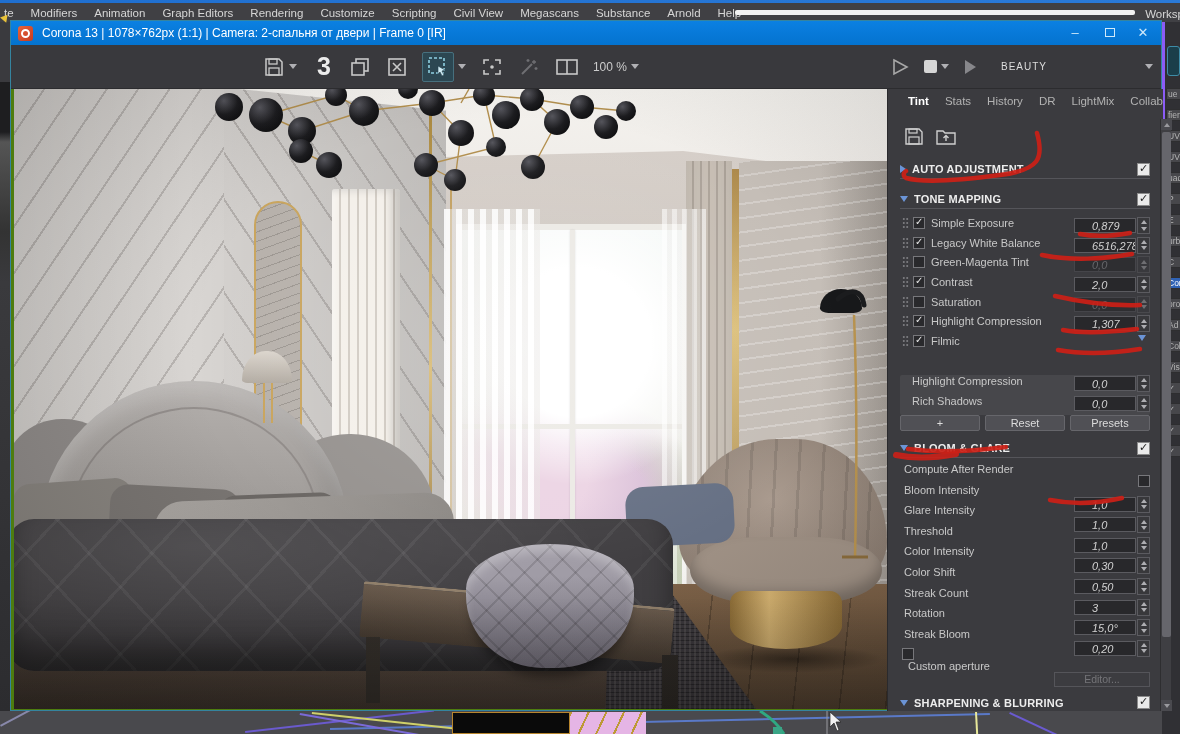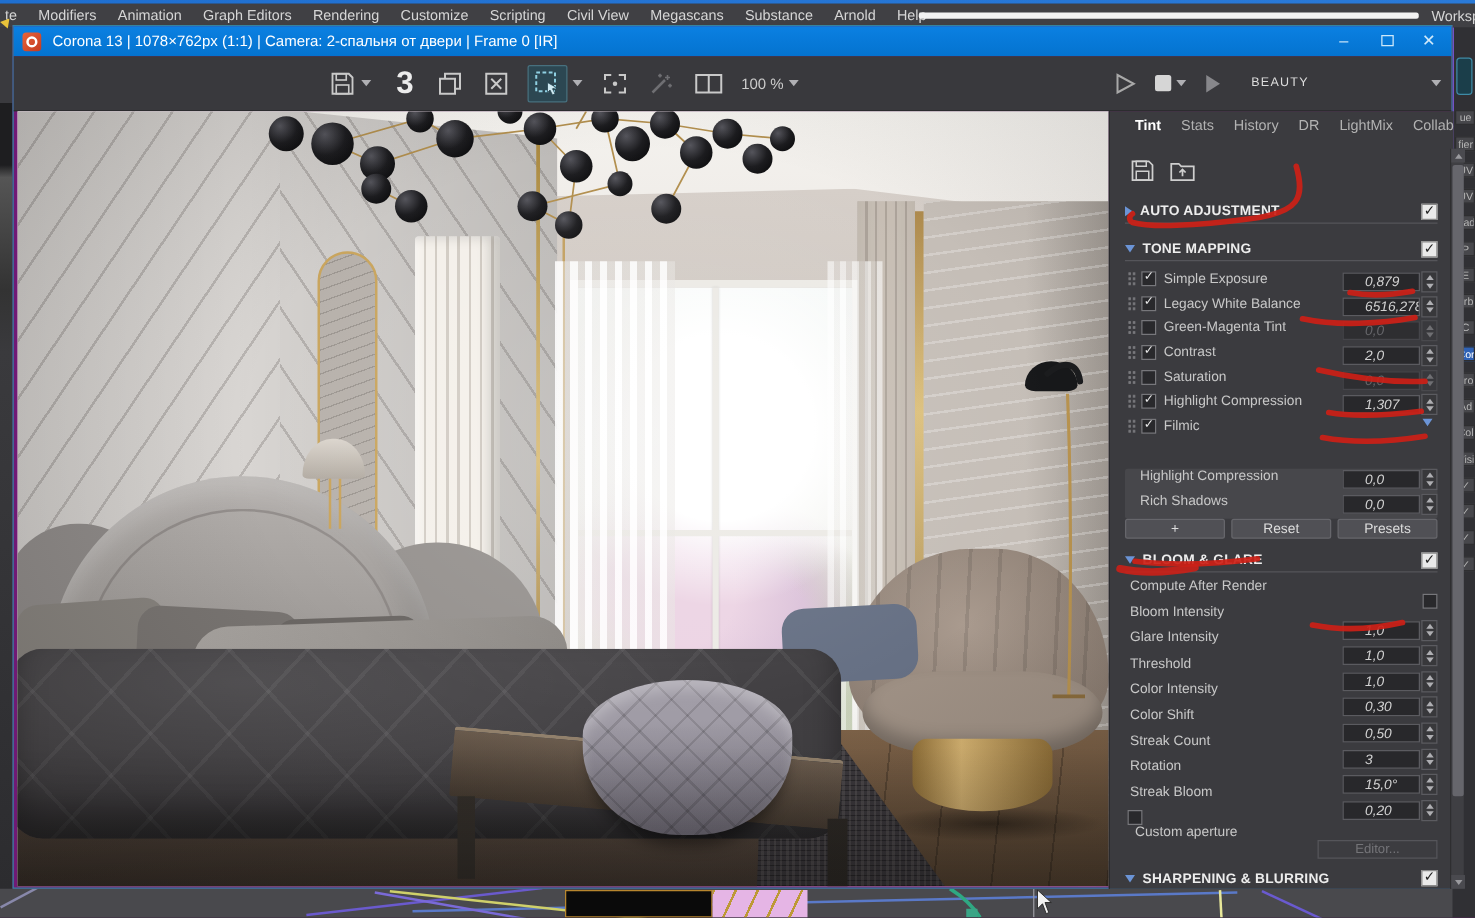--- a/index.html
+++ b/index.html
@@ -7,21 +7,21 @@
   *{box-sizing:border-box;}
 
   
   #top-accent{position:absolute;left:0;top:0;width:1180px;height:3px;background:linear-gradient(90deg,#1f6fd0,#2a7ad8);}
   #menubar{position:absolute;left:0;top:3px;width:1180px;height:19px;background:#404044;display:flex;align-items:center;padding-left:4px;}
   .menu-item{font-size:11.5px;color:#d6d6d6;margin-right:17px;white-space:nowrap;}
   #menu-right{position:absolute;right:-4px;top:5px;font-size:11.5px;color:#d6d6d6;}
   #white-bar{position:absolute;left:735px;top:10px;width:400px;height:5px;background:#f2f2f2;border-radius:2px;z-index:3;}
 
   
-  #vfb{position:absolute;left:10px;top:20px;width:1152px;height:691px;background:#701a75;border:1px solid #35849f;z-index:2;}
+  #vfb{position:absolute;left:10px;top:20px;width:1152px;height:691px;background:#4d7c0f;border:1px solid #35849f;z-index:2;}
   #vfb-title{position:absolute;left:0;top:0;width:1150px;height:24px;background:linear-gradient(180deg,#0b80e2,#0473cf);display:flex;align-items:center;padding-left:7px;}
   #corona-icon{width:15px;height:15px;border-radius:3px;background:linear-gradient(135deg,#e8643a,#c43a20);position:relative;flex:none;}
   #corona-icon:after{content:"";position:absolute;left:3.2px;top:3.2px;width:5px;height:5px;border:2.2px solid #fff;border-radius:50%;}
   #vfb-title-text{color:#fff;font-size:12px;margin-left:9px;white-space:nowrap;}
   .winbtn{position:absolute;top:0;width:32px;height:24px;color:#cfe9fa;font-size:13px;text-align:center;line-height:23px;}
   #btn-min{right:70px;} #btn-max{right:35px;} #btn-close{right:2px;}
   #btn-max i{display:inline-block;width:10px;height:9px;border:1.4px solid #cfe9fa;margin-top:7px;}
 
   
   #vfb-toolbar{position:absolute;left:0;top:24px;width:1150px;height:44px;background:#39393d;border-bottom:1px solid #2c2c2f;display:flex;align-items:center;padding-left:252px;}
@@ -153,21 +153,21 @@
 
   
   #bottom-strip{position:absolute;left:0;top:711px;width:1162px;height:23px;background:#49494d;overflow:hidden;}
   .ln{position:absolute;height:2px;transform-origin:0 0;}
   #bs-black{position:absolute;left:452px;top:1px;width:118px;height:22px;background:#0a0a0a;border:1px solid #b8862e;}
   #bs-pink{position:absolute;left:570px;top:1px;width:76px;height:22px;background:#e5b5e5;
     background-image:repeating-linear-gradient(115deg,rgba(185,150,35,.9) 0 2px,transparent 2px 16px);}
   #bs-svg{position:absolute;left:0;top:0;width:1162px;height:23px;}
 
   
-  #right-strip{position:absolute;left:1162px;top:22px;width:18px;height:641px;background:#303034;border-left:1px solid #8b5cf6;overflow:hidden;text-align:center;}
+  #right-strip{position:absolute;left:1162px;top:22px;width:18px;height:641px;background:#303034;border-left:3px solid #8b5cf6;overflow:hidden;}
   #rs-icon{position:absolute;left:2px;top:24px;width:13px;height:30px;background:#1b3e4a;border:1px solid #3e8ba6;border-radius:3px;}
   #rs-items{position:absolute;left:1px;top:66px;width:17px;}
   .rs-item{width:16px;height:12px;margin-bottom:9px;font-size:8.5px;color:#b5b5b5;background:#47474b;border:1px solid #2e2e30;overflow:hidden;line-height:11px;padding-left:1px;}
   .rs-item.sel{background:#2f62b5;color:#fff;}
 
   
   #left-strip{position:absolute;left:0;top:22px;width:10px;height:689px;background:linear-gradient(180deg,#3a3a3e 0 60px,#1e1e20 60px 110px,#555 120px,#333 210px,#3a3a3d 260px,#2c2c2f);}
   #left-cursor{position:absolute;left:1px;top:16px;width:0;height:0;border-left:4px solid transparent;border-right:4px solid transparent;border-top:7px solid #e8c23a;transform:rotate(-20deg);}
 </style>
 </head>

